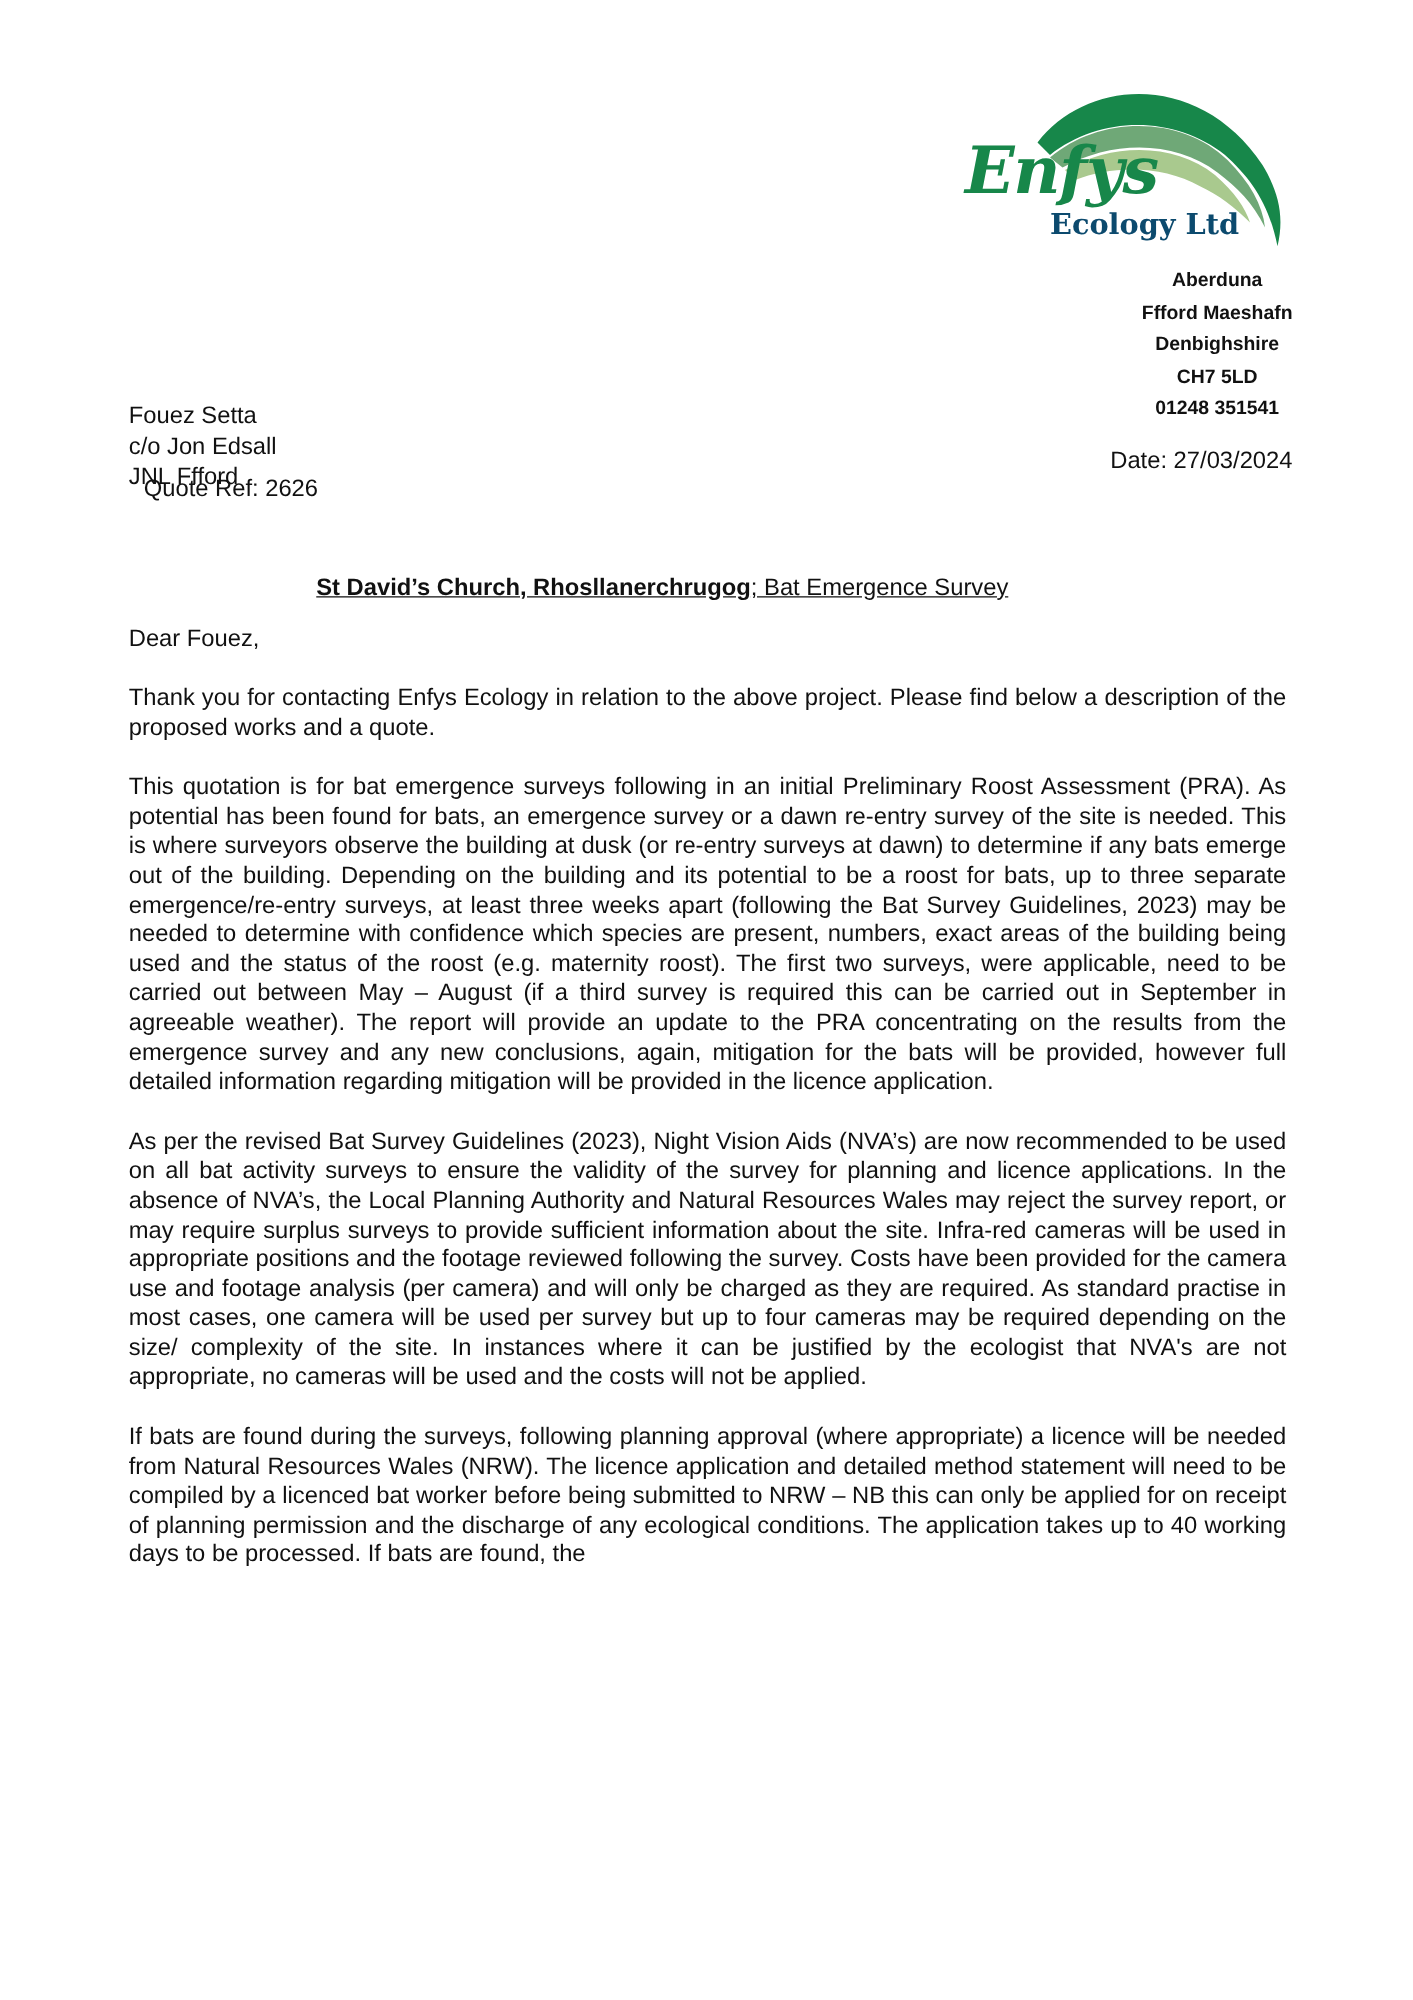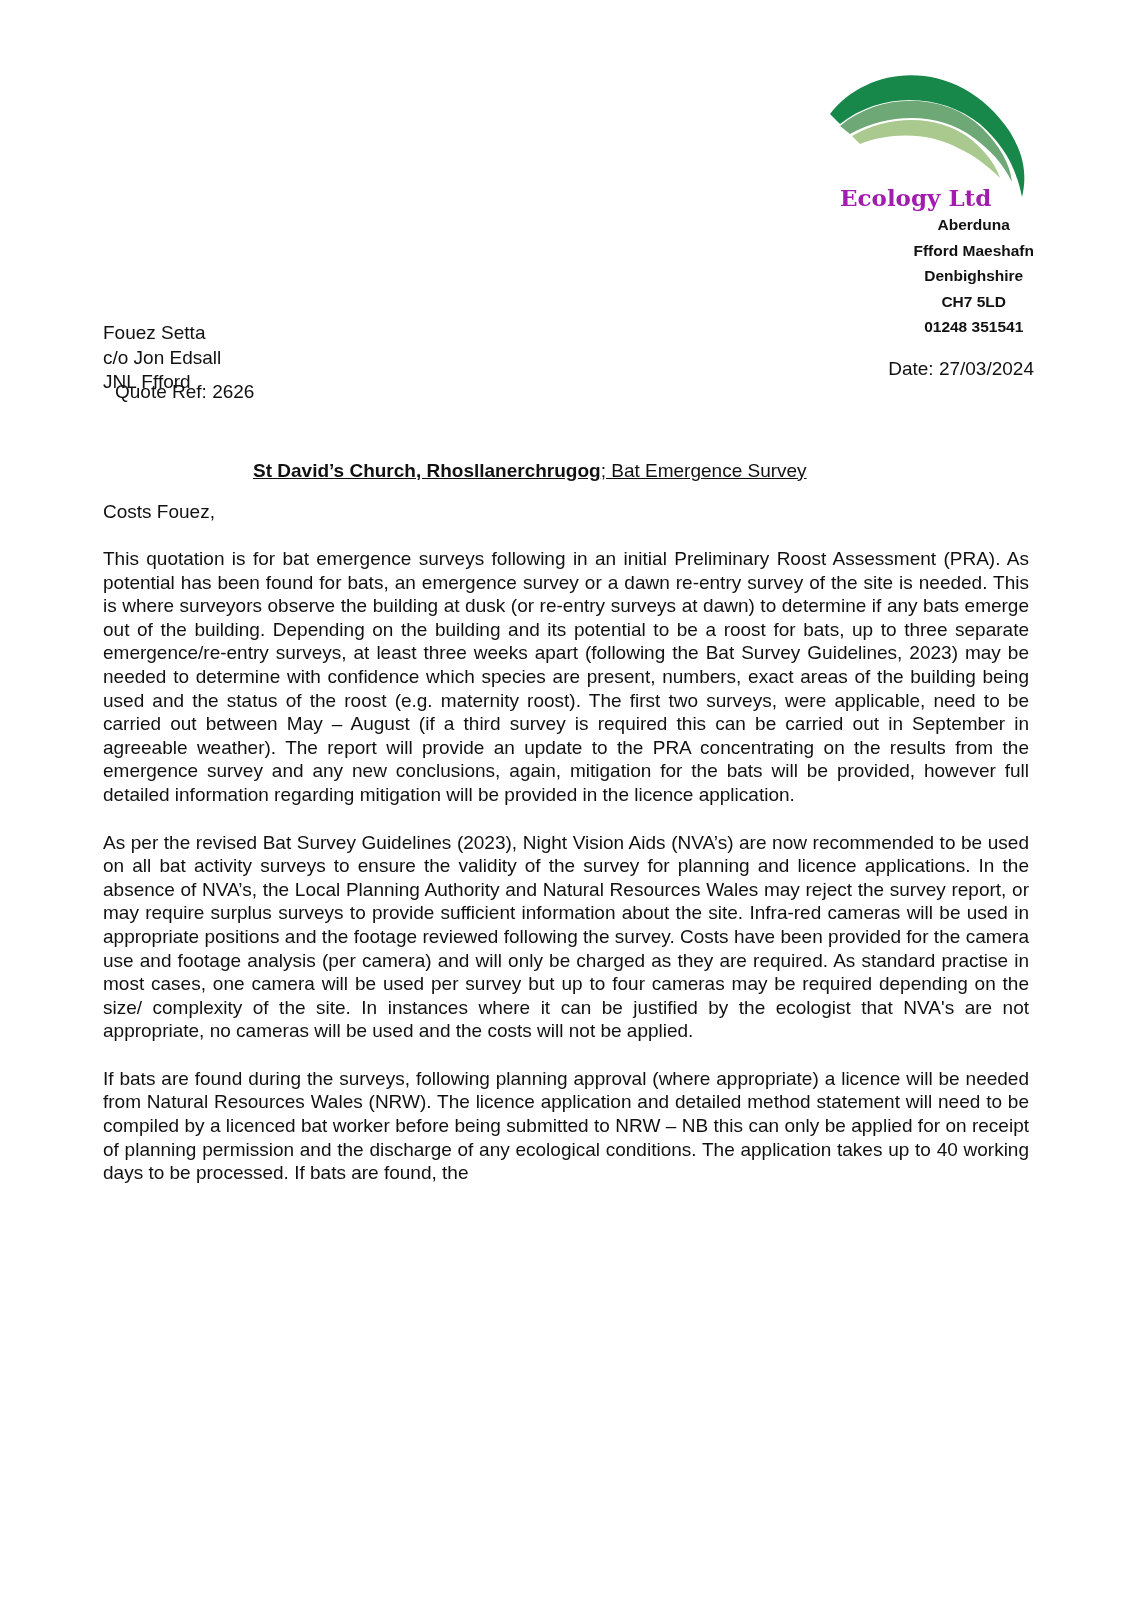--- a/index.html
+++ b/index.html
@@ -2,22 +2,22 @@
 <html><head>
 <meta charset="utf-8">
 <style>
   html, body { margin:0; padding:0; background:#ffffff; }
   body { width:1130px; height:1600px; position:relative; overflow:hidden;
          font-family:"Liberation Sans", sans-serif; color:#111; }
   .logo { position:absolute; left:760px; top:62px; width:280px; height:150px; }
   .logo svg { position:absolute; left:0; top:0; }
   .logo .enfys { position:absolute; left:12px; top:44px; font-family:"DejaVu Serif", serif;
       font-weight:bold; font-style:italic; font-size:52px; color:#17874a; letter-spacing:-1px; }
-  .logo .ltd { position:absolute; left:80px; top:122px; font-family:"DejaVu Serif", serif;
-      font-weight:bold; font-size:23px; color:#a21caf; }
+  .logo .ltd { position:absolute; left:80px; top:104px; font-family:"DejaVu Serif", serif;
+      font-weight:bold; font-size:23px; color:#0c4a6e; }
   .addr { position:absolute; right:96px; top:212px; text-align:center; font-size:15.5px; line-height:25.5px;font-weight:bold; }
   .date { position:absolute; right:96px; top:358px; font-size:19px; }
   .recipient { position:absolute; left:103px; top:287px; font-size:19px; line-height:24.5px;margin-top:34px; }
   .quote-ref { position:absolute; left:103px; top:381px; font-size:19px;margin-left:12px; }
   .subject { position:absolute; left:253px; top:460px; font-size:19px; text-decoration:underline; }
   .subject b { font-weight:bold; }
   .salutation { position:absolute; left:103px; top:501px; font-size:19px; }
   .body { position:absolute; left:103px; width:926px; font-size:19px; line-height:23.6px;
           text-align:justify; }
   .body p { margin:0 0 24px 0; }
@@ -25,20 +25,21 @@
 </style>
 </head>
 <body>
 
 <div class="logo">
   <svg width="280" height="150" viewBox="0 0 280 150">
     <path d="M70 52 C110 0, 200 -5, 250 70 C262 90, 268 110, 262 135 C255 100, 240 80, 220 62 C180 30, 120 30, 80 62 Z" fill="#17874a"></path>
     <path d="M80 64 C120 30, 185 30, 222 66 C240 84, 250 102, 252 120 C242 100, 230 88, 214 76 C180 50, 130 50, 90 72 Z" fill="#6fa877"></path>
     <path d="M92 74 C130 52, 180 52, 212 78 C228 92, 236 104, 240 116 C228 104, 215 94, 200 87 C170 70, 130 70, 100 82 Z" fill="#a9c98e"></path>
   </svg>
+  <span class="enfys">Enfys</span>
   <span class="ltd">Ecology Ltd</span>
 </div>
 
 <div class="addr">
   <div>Aberduna</div>
   <div>Ffford Maeshafn</div>
   <div>Denbighshire</div>
   <div>CH7 5LD</div>
   <div>01248 351541</div>
 </div>
@@ -48,19 +49,20 @@
 <div class="recipient">
   <div>Fouez Setta</div>
   <div>c/o Jon Edsall</div>
   <div>JNL Ffford</div>
 </div>
 
 <div class="quote-ref">Quote Ref: 2626</div>
 
 <div class="subject"><b>St David’s Church, Rhosllanerchrugog</b><span>; Bat Emergence Survey</span></div>
 
-<div class="salutation">Costs Fouez,</div>
+<div class="salutation">Dear Fouez,</div>
 
 <div class="body" id="p1">
+  <p>Thank you for contacting Enfys Ecology in relation to the above project.  Please find below a description of the proposed works and a quote.</p>
   <p>This quotation is for bat emergence surveys following in an initial Preliminary Roost Assessment (PRA).   As potential has been found for bats, an emergence survey or a dawn re-entry survey of the site is needed.  This is where surveyors observe the building at dusk (or re-entry surveys at dawn) to determine if any bats emerge out of the building.  Depending on the building and its potential to be a roost for bats, up to three separate emergence/re-entry surveys, at least three weeks apart (following the Bat Survey Guidelines, 2023) may be needed to determine with confidence which species are present, numbers, exact areas of the building being used and the status of the roost (e.g. maternity roost).  The first two surveys, were applicable, need to be carried out between May – August (if a third survey is required this can be carried out in September in agreeable weather).  The report will provide an update to the PRA concentrating on the results from the emergence survey and any new conclusions, again, mitigation for the bats will be provided, however full detailed information regarding mitigation will be provided in the licence application.</p>
   <p>As per the revised Bat Survey Guidelines (2023), Night Vision Aids (NVA’s) are now recommended to be used on all bat activity surveys to ensure the validity of the survey for planning and licence applications. In the absence of NVA’s, the Local Planning Authority and Natural Resources Wales may reject the survey report, or may require surplus surveys to provide sufficient information about the site. Infra-red cameras will be used in appropriate positions and the footage reviewed following the survey. Costs have been provided for the camera use and footage analysis (per camera) and will only be charged as they are required. As standard practise in most cases, one camera will be used per survey but up to four cameras may be required depending on the size/ complexity of the site. In instances where it can be justified by the ecologist that NVA's are not appropriate, no cameras will be used and the costs will not be applied.</p>
   <p>If bats are found during the surveys, following planning approval (where appropriate) a licence will be needed from Natural Resources Wales (NRW).   The licence application and detailed method statement will need to be compiled by a licenced bat worker before being submitted to NRW – NB this can only be applied for on receipt of planning permission and the discharge of any ecological conditions.  The application takes up to 40 working days to be processed.  If bats are found, the</p>
 </div>
 
 </body></html>

